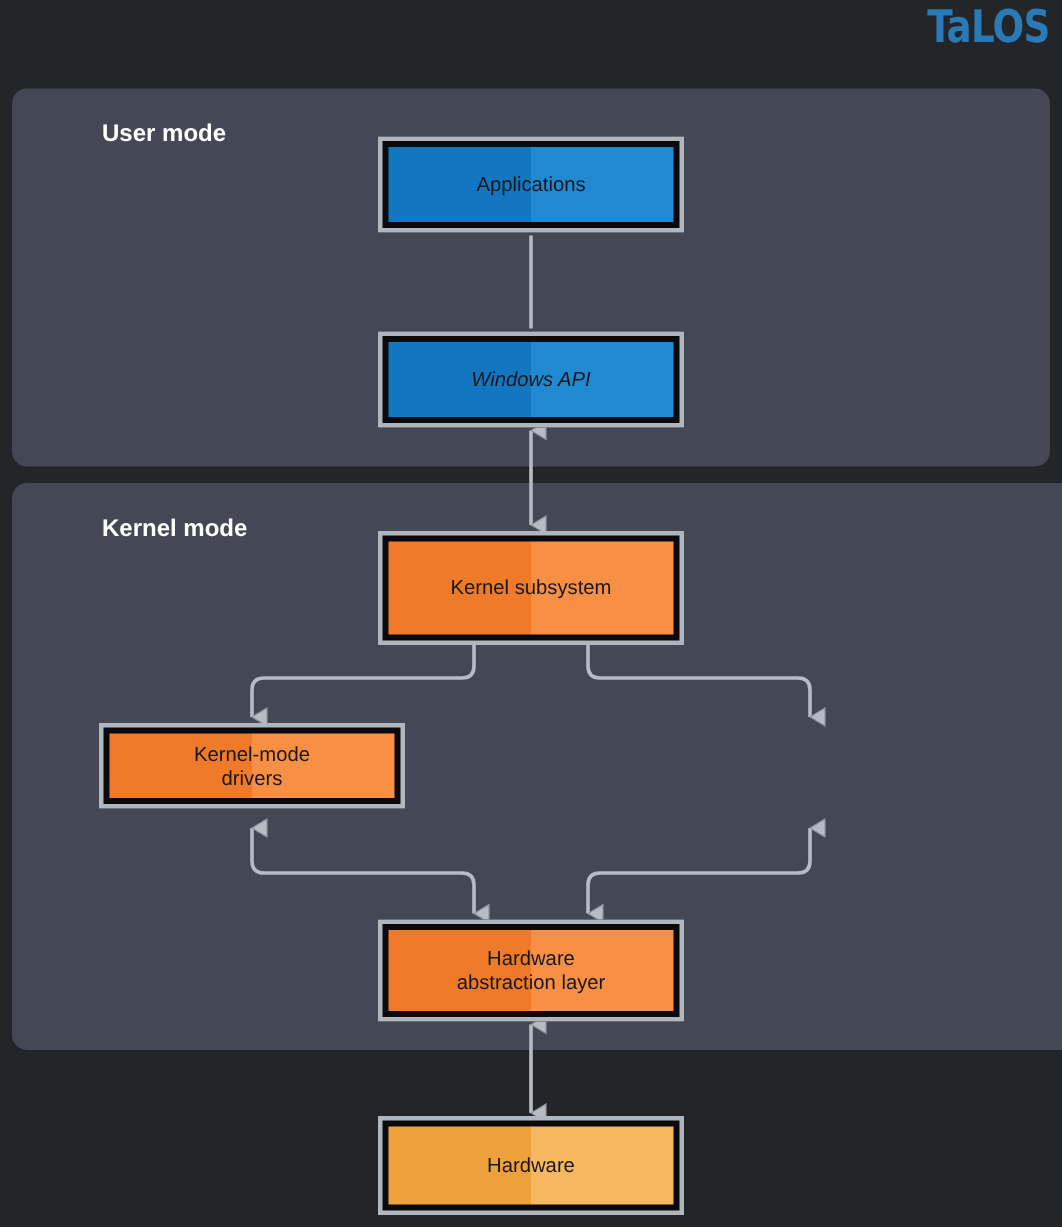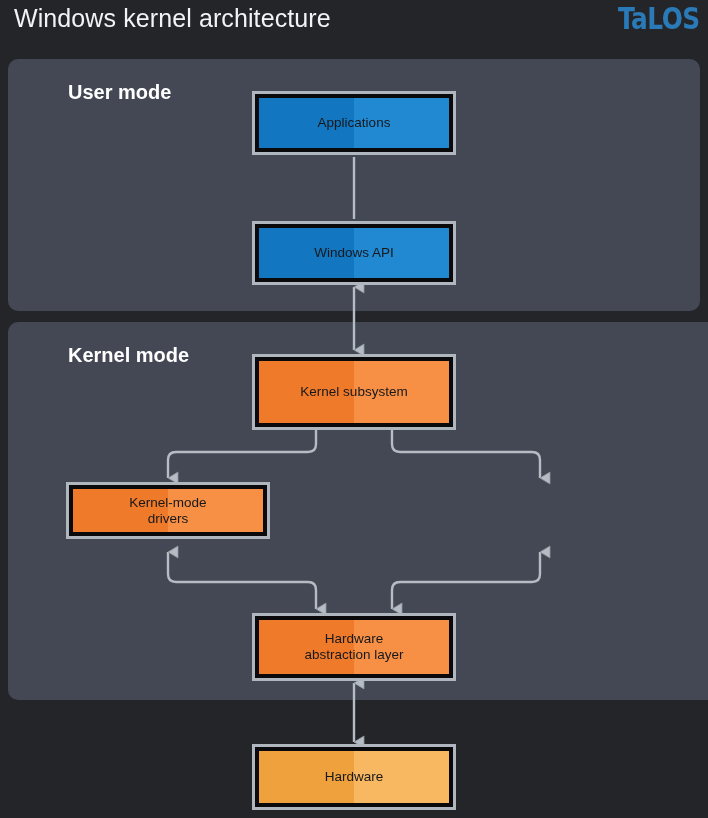--- a/index.html
+++ b/index.html
@@ -71,21 +71,21 @@
     left: 8px;
     top: 322px;
     width: 692px;
     height: 378px;
     padding-left: 28px;
   }
   .panel-label {
     position: absolute;
     left: 60px;
     top: 22px;
-    font-size: 20px;
+    font-size: 16px;
     font-weight: 700;
     color: #ffffff;
     white-space: nowrap;
   }
 
   
   #connectors {
     position: absolute;
     left: 0; top: 0;
     width: 708px;
@@ -121,34 +121,33 @@
     background: linear-gradient(to right, #1277c0 0%, #1277c0 50%, #2089d2 50%, #2089d2 100%);
   }
   .fill-orange {
     background: linear-gradient(to right, #ef7a29 0%, #ef7a29 50%, #f78f45 50%, #f78f45 100%);
   }
   .fill-amber {
     background: linear-gradient(to right, #efa13d 0%, #efa13d 50%, #f8b761 50%, #f8b761 100%);
   }
 
   #node-applications { left: 252px; top: 91px;  width: 204px; height: 64px; }
-  #node-windows-api  { left: 252px; top: 221px; width: 204px; height: 64px; }
+  #node-windows-api  { left: 252px; top: 221px; width: 204px; height: 64px; font-style: italic; }
   #node-kernel-subsystem { left: 252px; top: 354px; width: 204px; height: 76px; }
   #node-kernel-mode-drivers { left: 66px;  top: 482px; width: 204px; height: 57px; }
   #node-os-kernel    { left: 438px; top: 482px; width: 204px; height: 66px; }
   #node-hal          { left: 252px; top: 613px; width: 204px; height: 68px; }
   #node-hardware     { left: 252px; top: 744px; width: 204px; height: 66px; }
 </style>
 </head>
 <body>
 
 <div id="page">
 
   <div id="header">
-    <div id="page-title">Windows kernel architecture</div>
     <div id="brand-logo">TaLOS</div>
   </div>
 
   <div class="mode-panel" id="panel-user">
     <div class="panel-label">User mode</div>
   </div>
 
   <div class="mode-panel" id="panel-kernel">
     <div class="panel-label">Kernel mode</div>
   </div>

